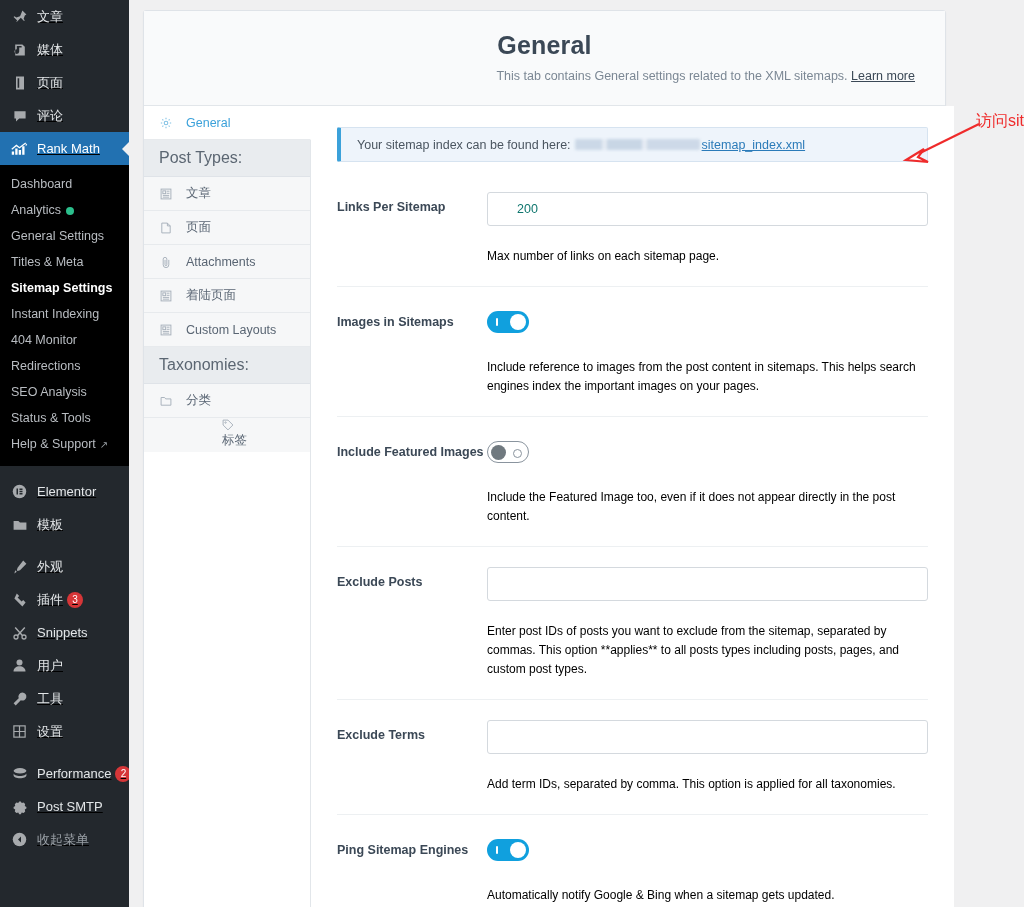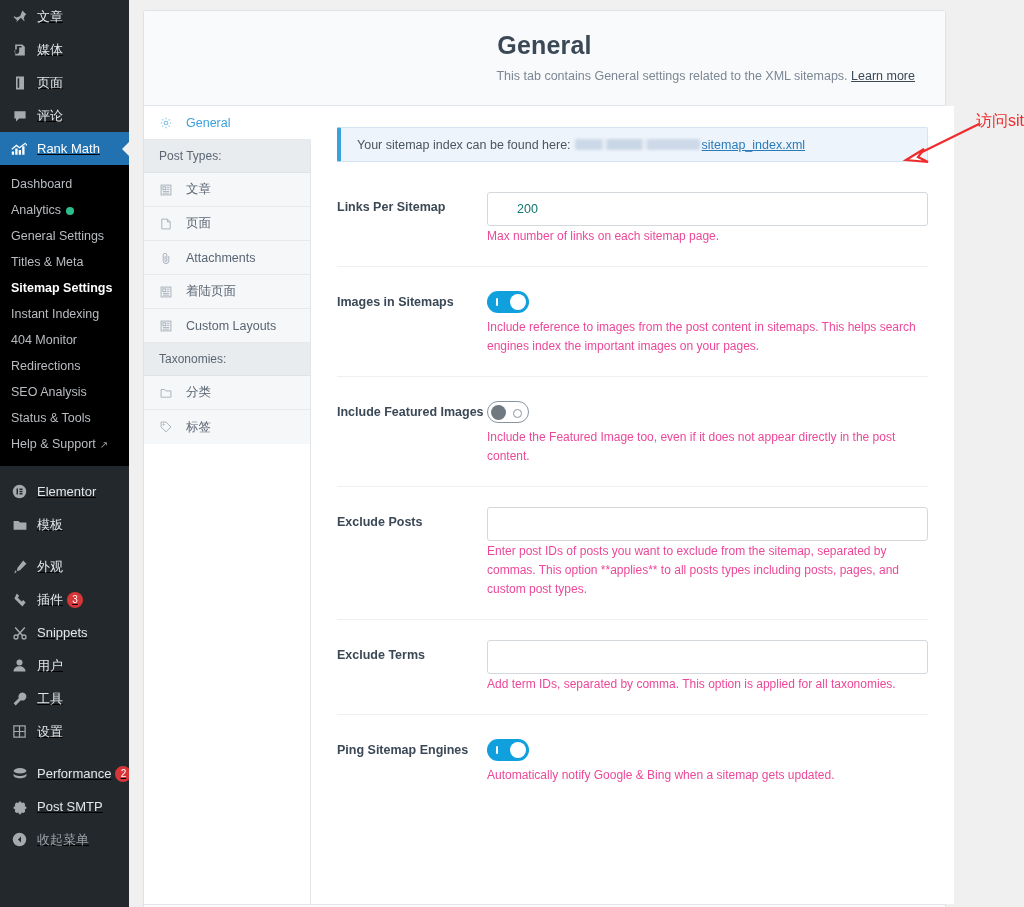--- a/index.html
+++ b/index.html
@@ -111,21 +111,21 @@
     width: 19px; min-width: 19px; display: flex; align-items: center;
     margin-right: 8px; color: #a9b2bc;
   }
   .tab.active {
     background: #fff; color: #3ba1da; border-right: 1px solid #fff;
     margin-right: -1px;
   }
   .tab.active .t-ico { color: #7fc0e4; }
   .tab-group {
     background: #e9ecef;
-    font-size: 12px; color: #5b6672;
+    font-size: 16px; color: #5b6672;
     padding: 9px 15px;
     border-bottom: 1px solid #dfe3e8;
     font-weight: normal;
   }
   .tabs-filler { background: #fff; }
 
   
   .rm-content { flex: 1; background: #fff; padding: 0 26px; }
 
   .notice {
@@ -166,22 +166,22 @@
   .txt-input {
     width: 441px; height: 34px;
     border: 1px solid #d4d9de; border-radius: 3px;
     padding: 0 29px;
     font-size: 12.5px; color: #0f766e;
     font-family: "Liberation Sans", sans-serif;
     background: #fff;
     outline: none;
   }
   .field-help {
-    font-size: 12px; color: #ec4899;
-    line-height: 19px; margin-top: 1px;
+    font-size: 12px; color: #000000;
+    line-height: 19px; margin-top: 21px;
     max-width: 441px;
   }
 
   .toggle {
     width: 42px; height: 22px; border-radius: 12px;
     position: relative; display: inline-block; margin-top: 4px;
   }
   .toggle.on { background: #10a0de; }
   .toggle.on::after {
     content: ""; position: absolute; right: 3px; top: 3px;
@@ -495,21 +495,21 @@
 
             <div class="tab">
               <span class="t-ico">
                 <svg width="14" height="14" viewBox="0 0 20 20" fill="none" stroke="currentColor" stroke-width="1.4">
                     <path d="M3 5h5l1.6 2H17v9H3V5z"></path>
                   </svg>
               </span>
               <span>分类</span>
             </div>
 
-            <div class="tab" style="border-bottom:none;">
+            <div class="tab" style="border-bottom:none;flex-direction:column;">
               <span class="t-ico">
                 <svg width="14" height="14" viewBox="0 0 20 20" fill="none" stroke="currentColor" stroke-width="1.4">
                     <path d="M10 3H3v7l7 7 7-7-7-7z"></path>
                     <circle cx="6.5" cy="6.5" r="1"></circle>
                   </svg>
               </span>
               <span>标签</span>
             </div>
 
             <div class="tabs-filler" style="height:460px;"></div>

